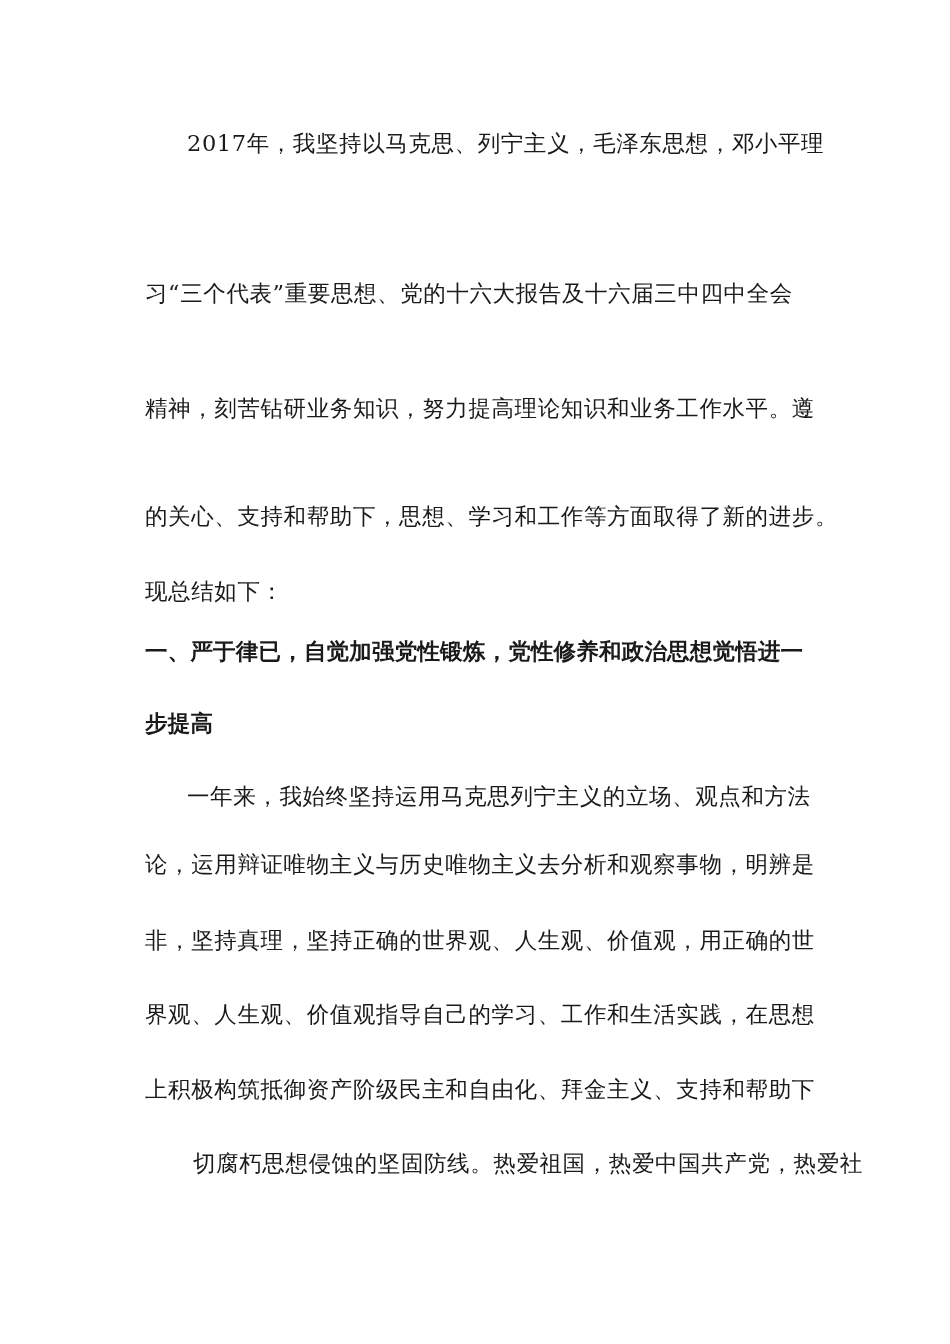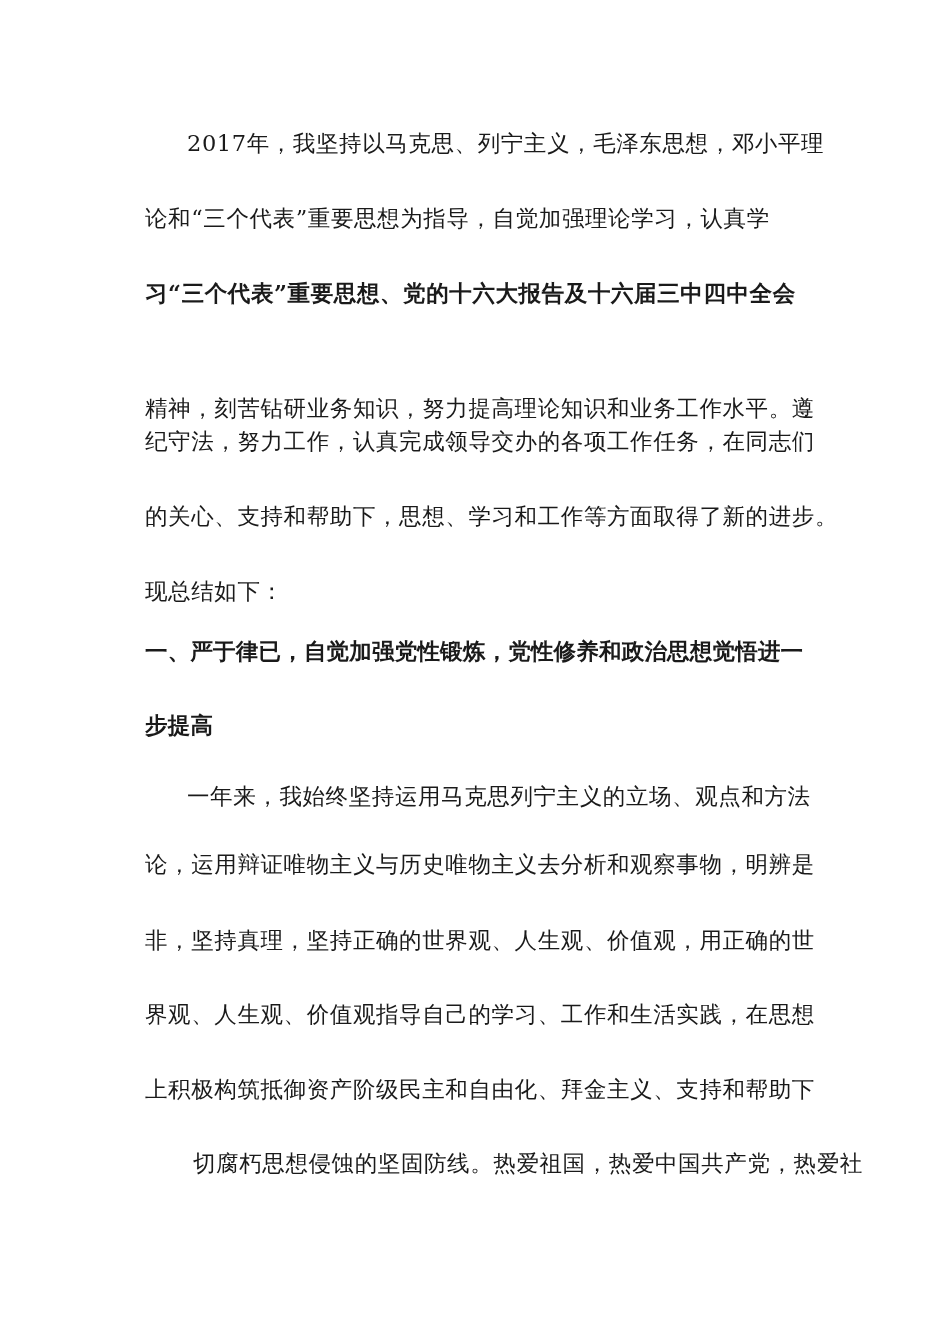--- a/index.html
+++ b/index.html
@@ -38,30 +38,28 @@
       font-weight: bold;
       letter-spacing: 0.2px;
     }
   </style>
 </head>
 <body>
 
 <div class="page">
 
   <div class="line indent" style="top:128px;">2017年，我坚持以马克思、列宁主义，毛泽东思想，邓小平理</div>
-  <div class="line" style="top:203px;">论和“三个代表”重要思想为指导，自觉加强理论学习，认真学</div>
-  <div class="line" style="top:278px;font-weight:bold;">习“三个代表”重要思想、党的十六大报告及十六届三中四中全会</div>
+  <div class="line" style="top:278px;">习“三个代表”重要思想、党的十六大报告及十六届三中四中全会</div>
   <div class="line" style="top:352px;margin-top:41px;">精神，刻苦钻研业务知识，努力提高理论知识和业务工作水平。遵</div>
-  <div class="line" style="top:426px;">纪守法，努力工作，认真完成领导交办的各项工作任务，在同志们</div>
   <div class="line" style="top:501px;">的关心、支持和帮助下，思想、学习和工作等方面取得了新的进步。</div>
   <div class="line" style="top:576px;">现总结如下：</div>
 
   <div class="line bold" style="top:636px;">一、严于律已，自觉加强党性锻炼，党性修养和政治思想觉悟进一</div>
-  <div class="line bold" style="top:710px;">步提高</div>
+  <div class="line bold" style="top:710px;font-family:Liberation Mono, monospace;">步提高</div>
 
   <div class="line indent" style="top:781px;">一年来，我始终坚持运用马克思列宁主义的立场、观点和方法</div>
   <div class="line" style="top:849px;">论，运用辩证唯物主义与历史唯物主义去分析和观察事物，明辨是</div>
-  <div class="line" style="top:925px;">非，坚持真理，坚持正确的世界观、人生观、价值观，用正确的世</div>
+  <div class="line" style="top:925px;text-align:center;">非，坚持真理，坚持正确的世界观、人生观、价值观，用正确的世</div>
   <div class="line" style="top:999px;">界观、人生观、价值观指导自己的学习、工作和生活实践，在思想</div>
   <div class="line" style="top:1074px;">上积极构筑抵御资产阶级民主和自由化、拜金主义、支持和帮助下</div>
   <div class="line" style="top:1148px;margin-left:48px;">切腐朽思想侵蚀的坚固防线。热爱祖国，热爱中国共产党，热爱社</div>
 
 </div>
 
 </body></html>

